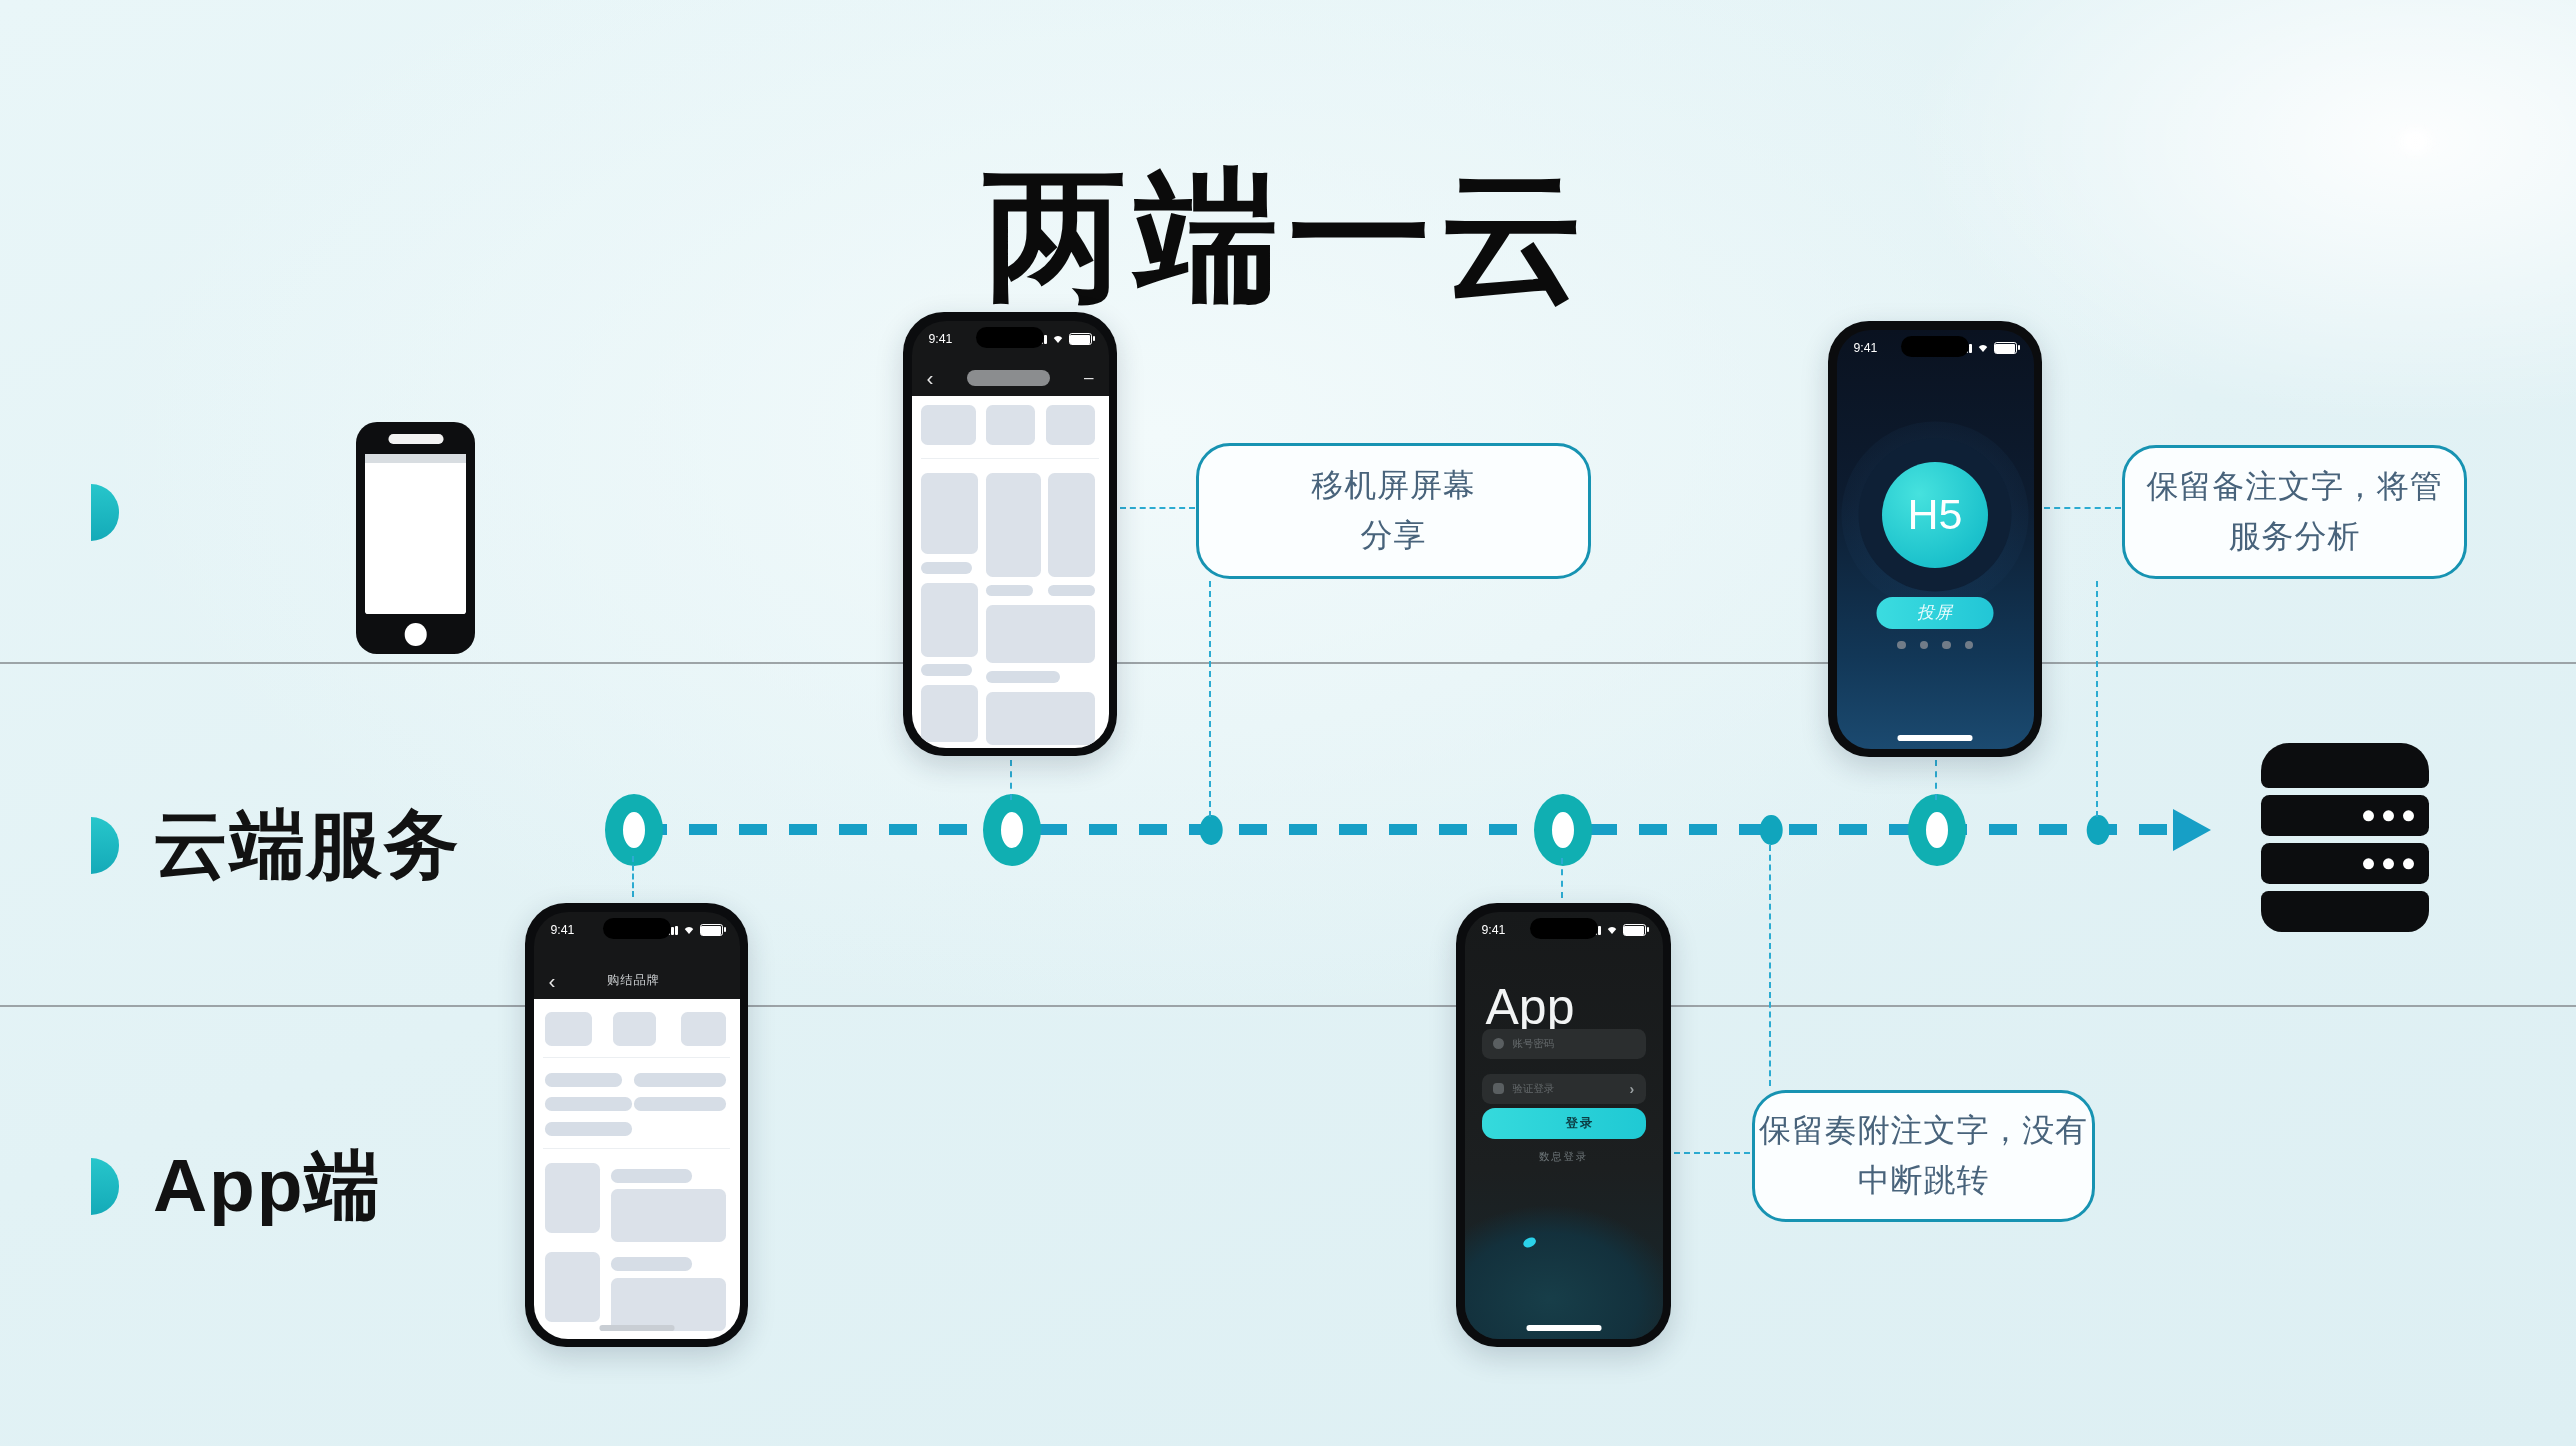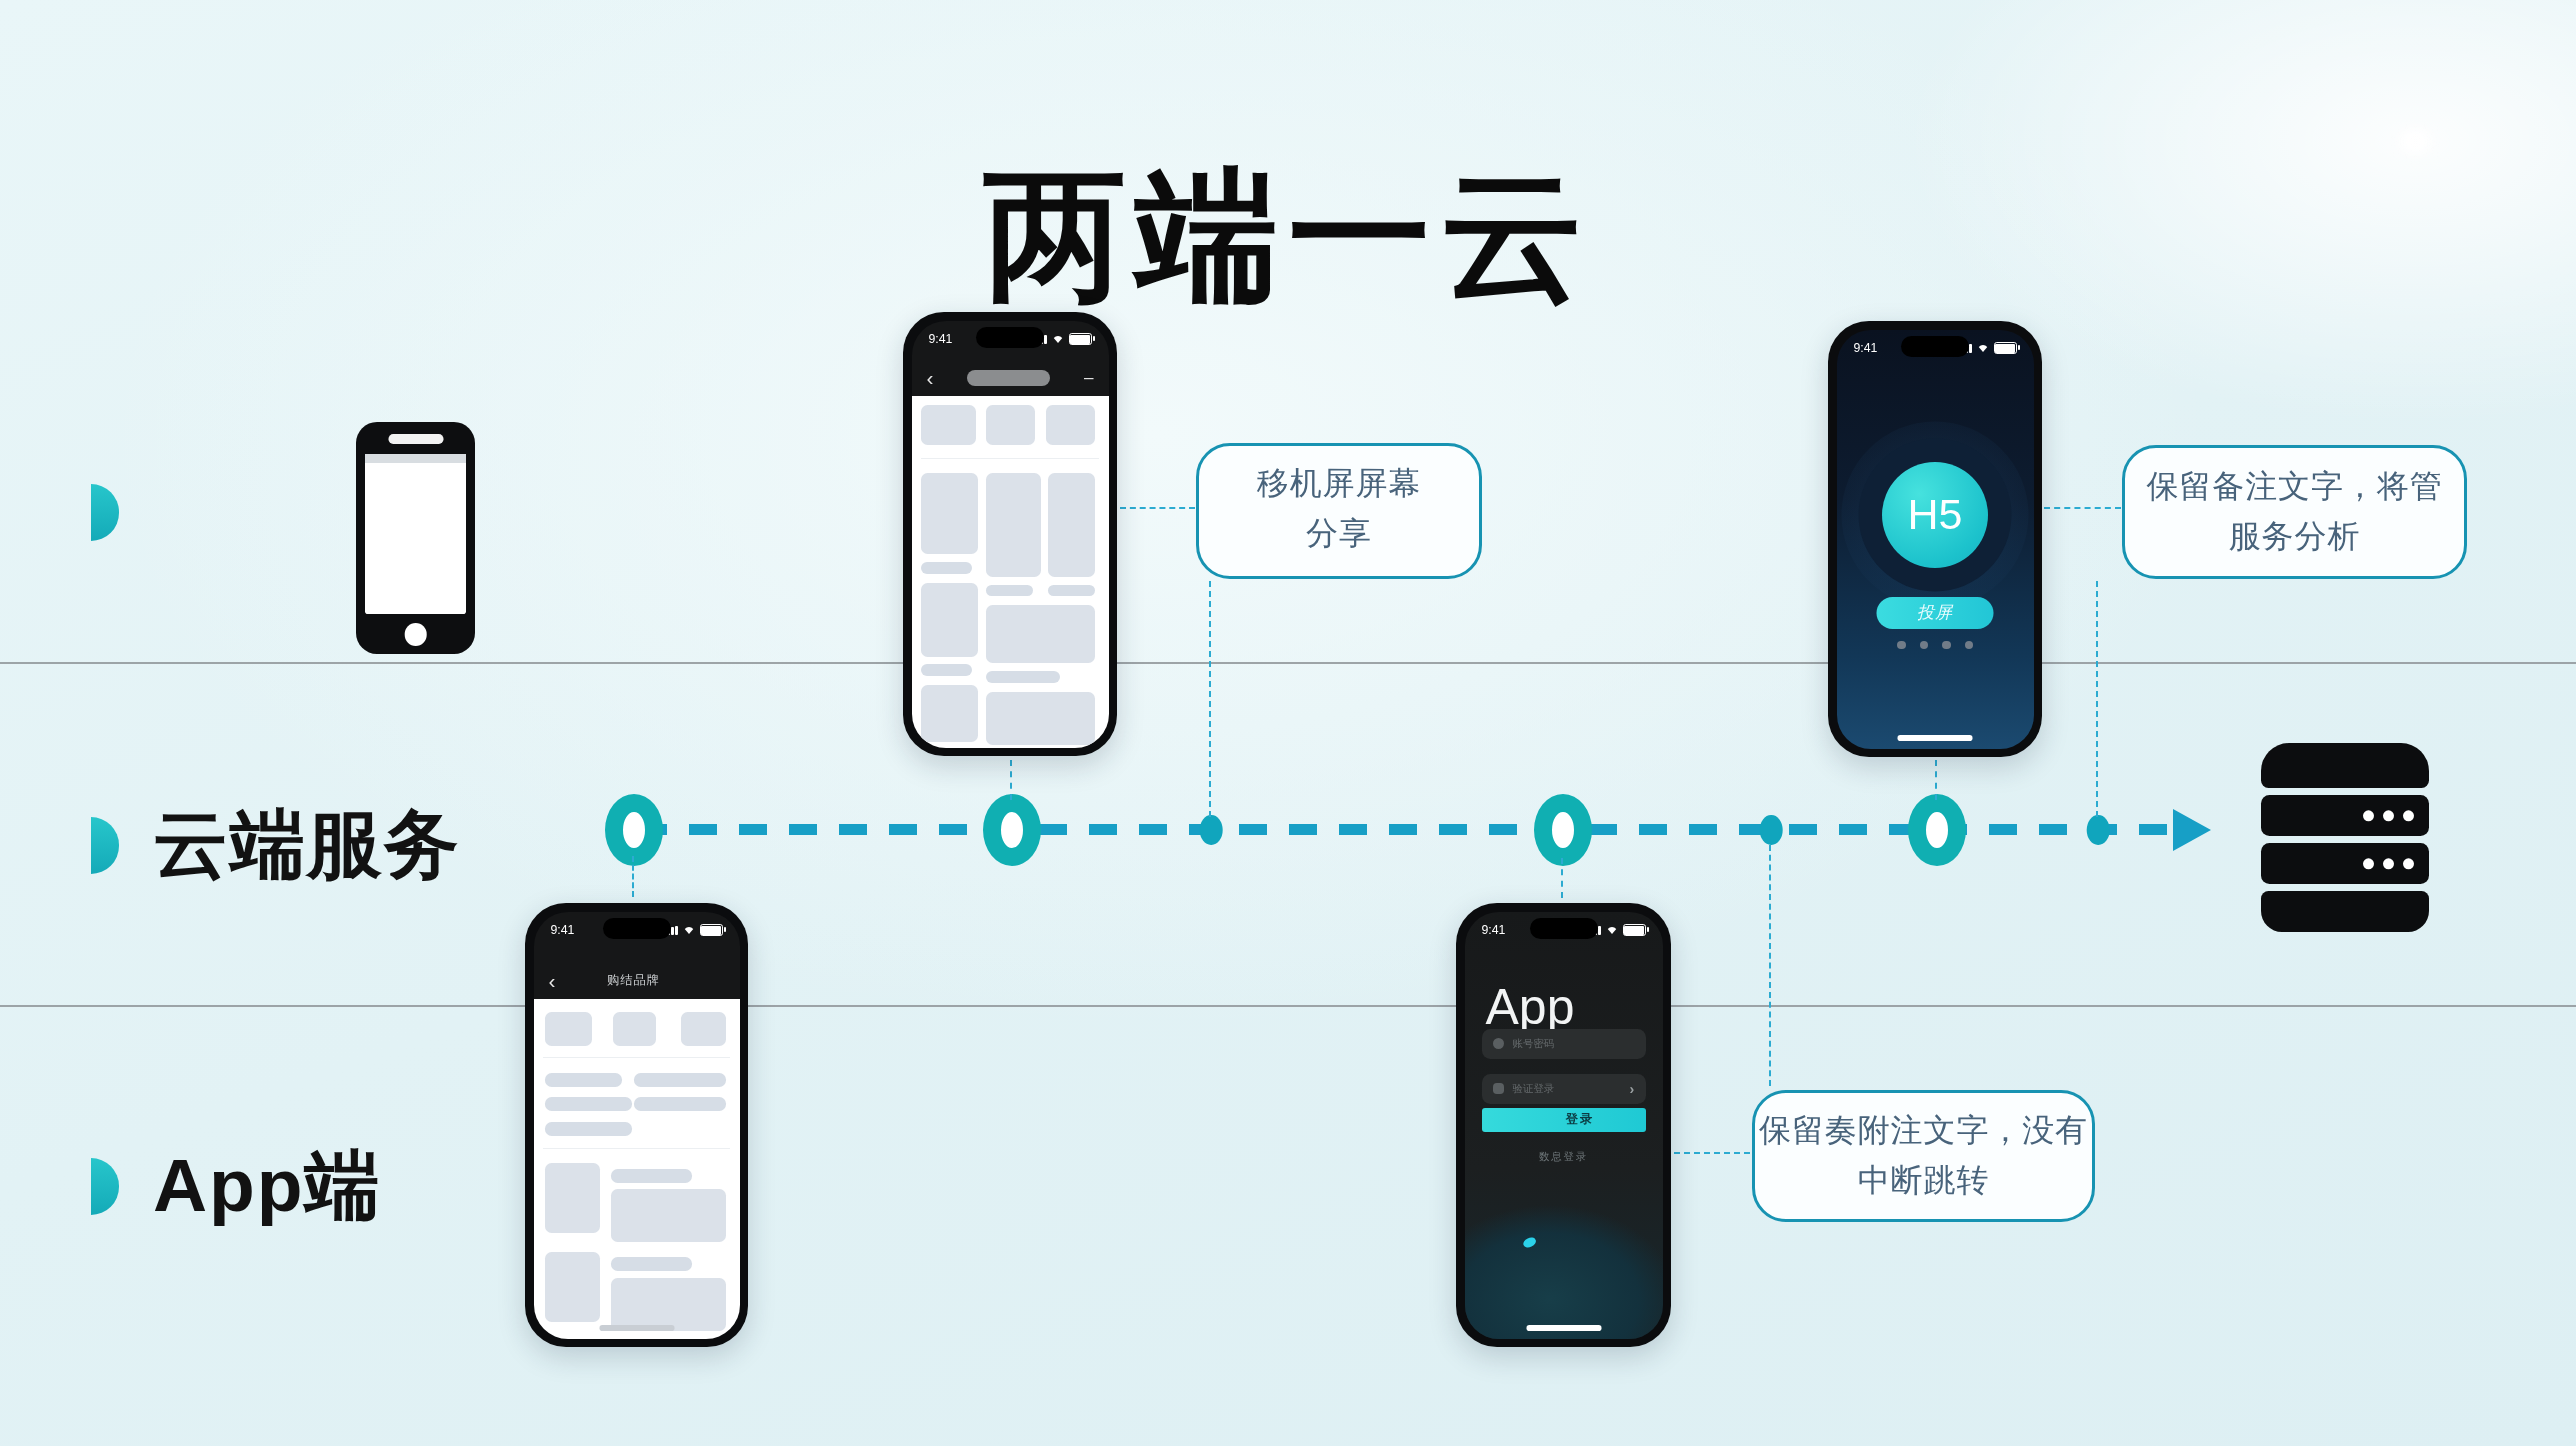--- a/index.html
+++ b/index.html
@@ -97,21 +97,21 @@
   .h5-dots{position:absolute;left:50%;top:311px;transform:translateX(-50%);display:flex;gap:14px;}
   .h5-dots i{width:8.5px;height:8.5px;border-radius:50%;background:#717c88;}
 
   
   .app-screen{background:linear-gradient(180deg,#17191a 0%,#1c1f20 60%,#17282e 100%);}
   .app-title{position:absolute;left:21px;top:66px;color:#f2f4f4;font-size:50px;}
   .app-field{position:absolute;left:17px;right:17px;height:30px;background:#2b2e2f;border-radius:8.5px;
     display:flex;align-items:center;gap:8.5px;padding:0 11.3px;box-sizing:border-box;color:#64696b;font-size:10.4px;}
   .app-field .fic{width:11.3px;height:11.3px;border-radius:3.8px;background:#5a5f61;}
   .app-field .chev{margin-left:auto;color:#9aa0a2;font-size:14px;font-weight:bold;}
-  .app-btn{position:absolute;left:17px;right:17px;top:196px;height:24px;border-radius:3px;
+  .app-btn{position:absolute;left:17px;right:17px;top:196px;height:31px;border-radius:13px;
     background:linear-gradient(90deg,#35dadc,#1fc9d4);display:flex;align-items:center;justify-content:center;
     color:#0b3c43;font-size:12.3px;font-weight:bold;letter-spacing:1.9px;padding-left:33px;}
   .app-sec{position:absolute;left:0;right:0;top:238px;text-align:center;color:#6e7679;font-size:10.4px;letter-spacing:1.9px;}
   .app-blob{position:absolute;left:-43px;bottom:-55px;width:255px;height:189px;border-radius:50%;
     background:radial-gradient(closest-side,#17424e,#123340 70%,rgba(18,51,64,0));opacity:.85;}
   .app-dot{position:absolute;left:58px;top:326px;width:13.2px;height:8.5px;border-radius:50%;background:#2bd2ea;transform:rotate(-25deg);}
 
   
   .server{position:absolute;left:2261px;top:743px;width:168px;height:189px;}
   .slab{position:absolute;left:0;right:0;background:#0c0d0f;}
@@ -167,21 +167,21 @@
   <div class="vdash" style="left:1010px;top:760px;height:40px;"></div>
   <div class="vdash" style="left:1209px;top:581px;height:236px;"></div>
   <div class="vdash" style="left:1561px;top:858px;height:40px;"></div>
   <div class="vdash" style="left:1769px;top:845px;height:241px;"></div>
   <div class="vdash" style="left:1935px;top:760px;height:40px;"></div>
   <div class="vdash" style="left:2096px;top:581px;height:236px;"></div>
   <div class="hdash" style="left:1120px;top:507px;width:75px;"></div>
   <div class="hdash" style="left:2044px;top:507px;width:77px;"></div>
   <div class="hdash" style="left:1674px;top:1152px;width:76px;"></div>
 
-  <div class="callout" style="left:1196px;top:443px;width:286px;height:136px;font-family:Liberation Mono, monospace;">
+  <div class="callout" style="left:1196px;top:443px;width:395px;height:136px;">
     <div>移机屏屏幕</div>
     <div>分享</div>
   </div>
   <div class="callout" style="left:2122px;top:445px;width:345px;height:134px;">
     <div>保留备注文字，将管</div>
     <div>服务分析</div>
   </div>
   <div class="callout" style="left:1752px;top:1090px;width:343px;height:132px;">
     <div>保留奏附注文字，没有</div>
     <div>中断跳转</div>

